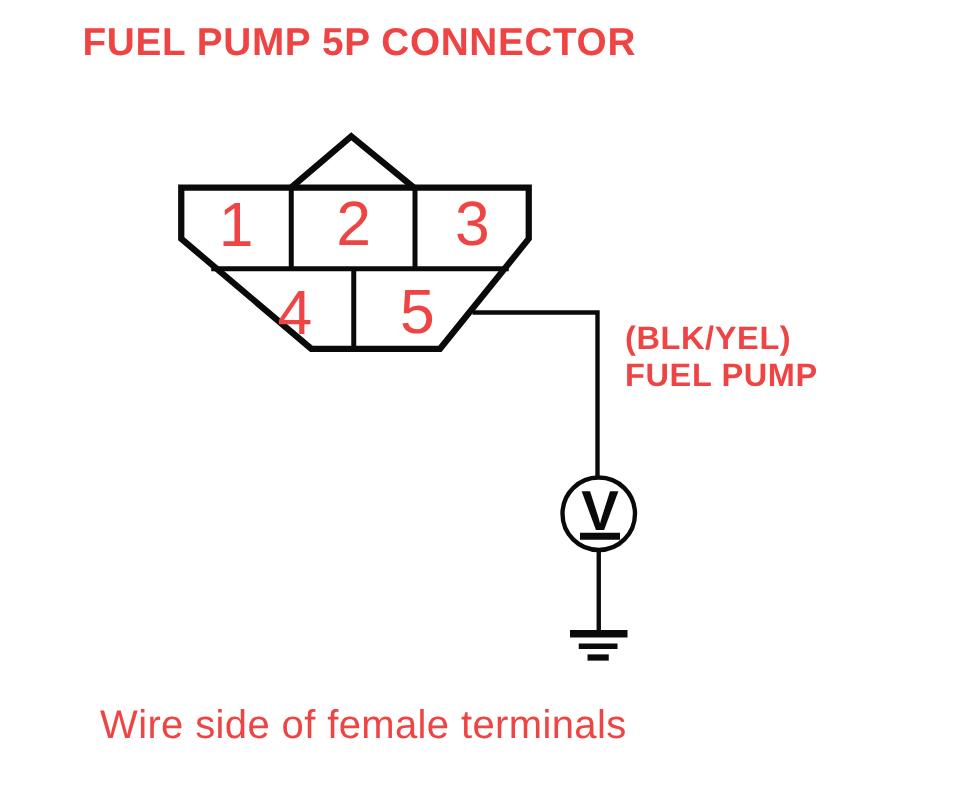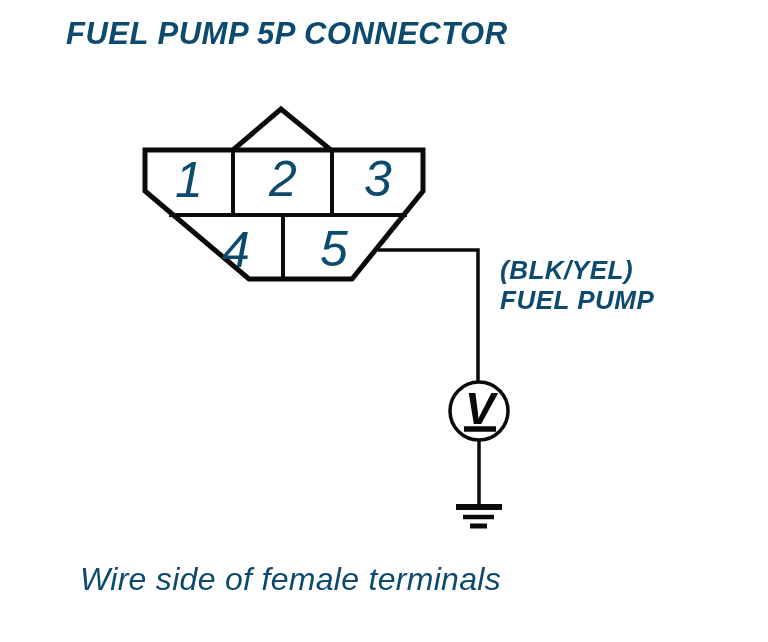--- a/index.html
+++ b/index.html
@@ -7,22 +7,21 @@
     padding: 0;
     background: #ffffff;
   }
   .stage {
     position: relative;
     width: 768px;
     height: 642px;
     background: #ffffff;
     overflow: hidden;
     font-family: "Liberation Sans", sans-serif;
-    color: #0c4a6e;
-    font-style: italic;
+    color: #ef4444;
   }
   .diagram-svg {
     position: absolute;
     left: 0;
     top: 0;
   }
   .title {
     position: absolute;
     left: 66px;
     top: 16px;

